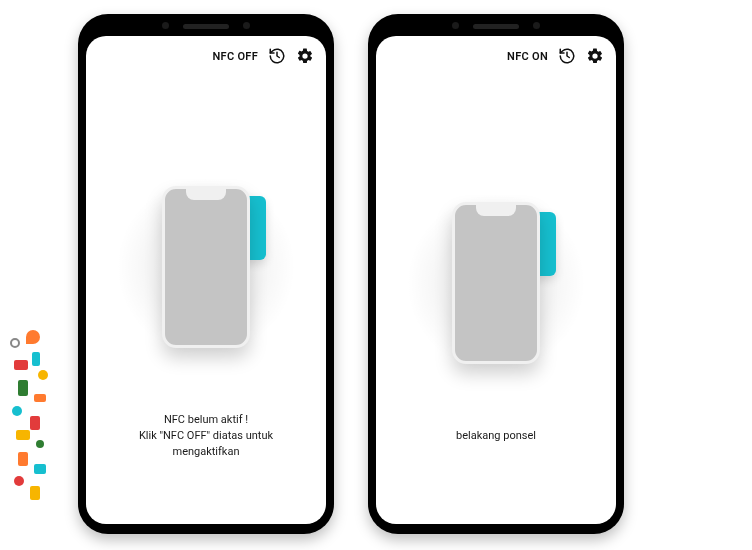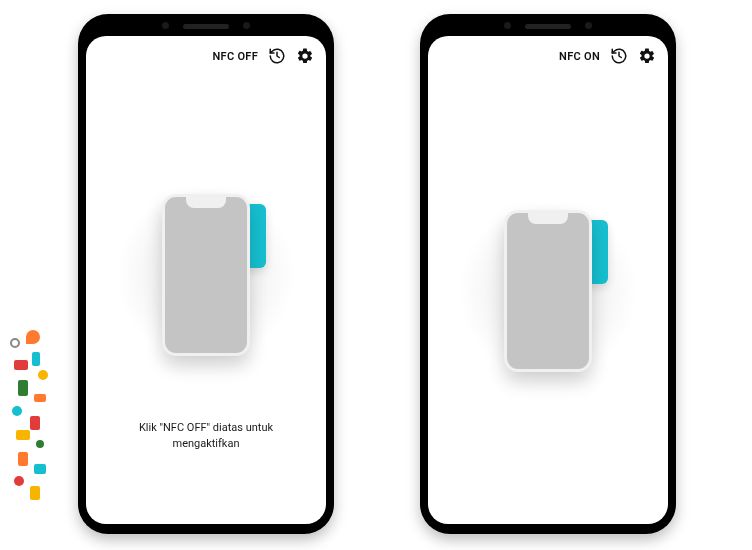--- a/index.html
+++ b/index.html
@@ -6,21 +6,21 @@
   body {
     width: 752px;
     height: 550px;
     background: #fff;
     font-family: -apple-system, BlinkMacSystemFont, "Segoe UI", Roboto, Arial, sans-serif;
     position: relative;
     overflow: hidden;
   }
   .phones {
     display: flex;
-    gap: 86px;
+    gap: 34px;
     padding-top: 14px;
     padding-left: 78px;
   }
   .phone {
     width: 256px;
     height: 520px;
     background: #000;
     border-radius: 30px;
     position: relative;
     box-shadow: 0 6px 14px rgba(0,0,0,0.25);
@@ -162,20 +162,21 @@
             </svg>
         </span>
       </div>
       <div class="illus-wrap">
         <div class="illus-area">
           <div class="halo"></div>
           <div class="card"></div>
           <div class="mini-phone"></div>
         </div>
         <div class="caption">
+          <div>NFC belum aktif !</div>
           <div>Klik "NFC OFF" diatas untuk mengaktifkan</div>
         </div>
       </div>
     </div>
   </div>
 
   <div class="phone">
     <span class="cam-left"></span>
     <span class="cam-right"></span>
     <div class="screen">
@@ -194,20 +195,21 @@
             </svg>
         </span>
       </div>
       <div class="illus-wrap">
         <div class="illus-area">
           <div class="halo"></div>
           <div class="card"></div>
           <div class="mini-phone"></div>
         </div>
         <div class="caption">
+          <div>belakang ponsel</div>
         </div>
       </div>
     </div>
   </div>
 
 </div>
 
 <div class="confetti">
   <span style="left:22px;top:0;width:14px;height:14px;background:#ff7a2f;border-radius:50% 50% 50% 0;"></span>
   <span style="left:6px;top:8px;width:10px;height:10px;background:#fff;border:2px solid #888;border-radius:50%;"></span>

